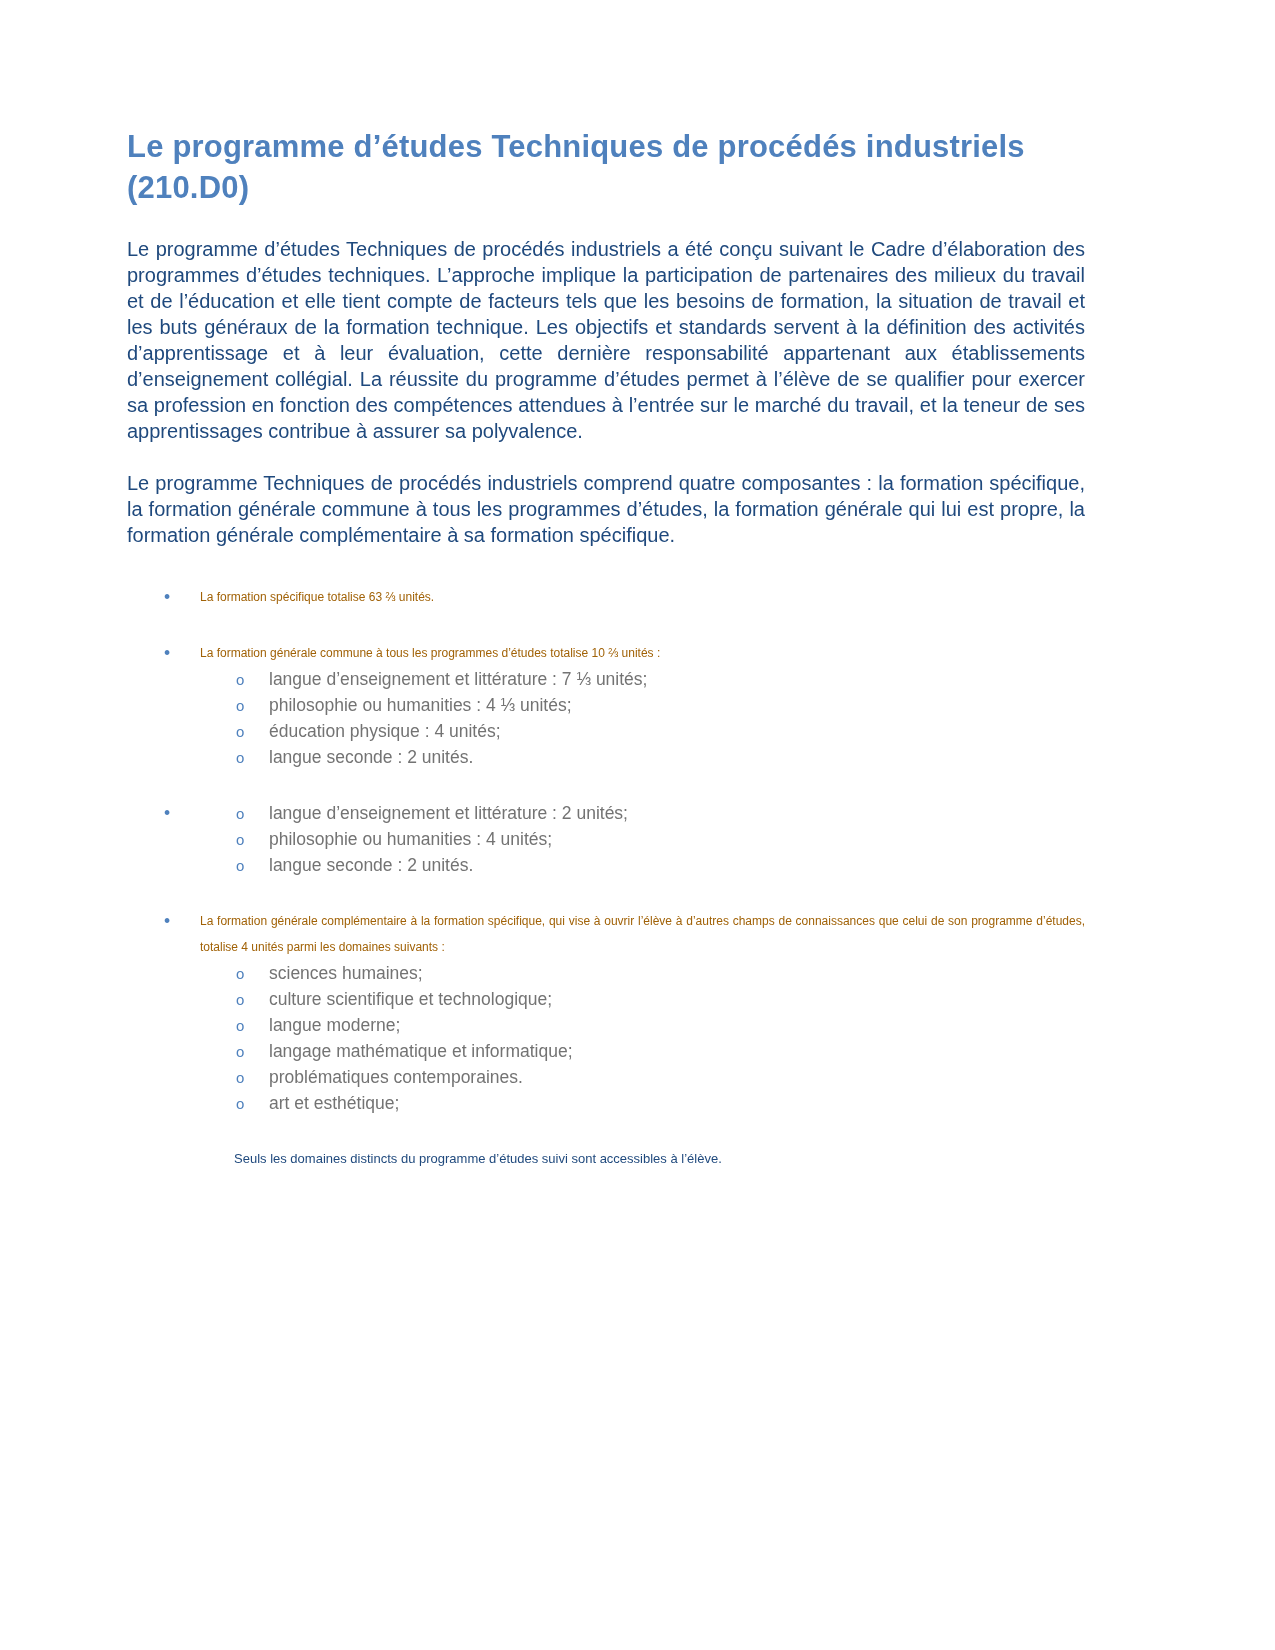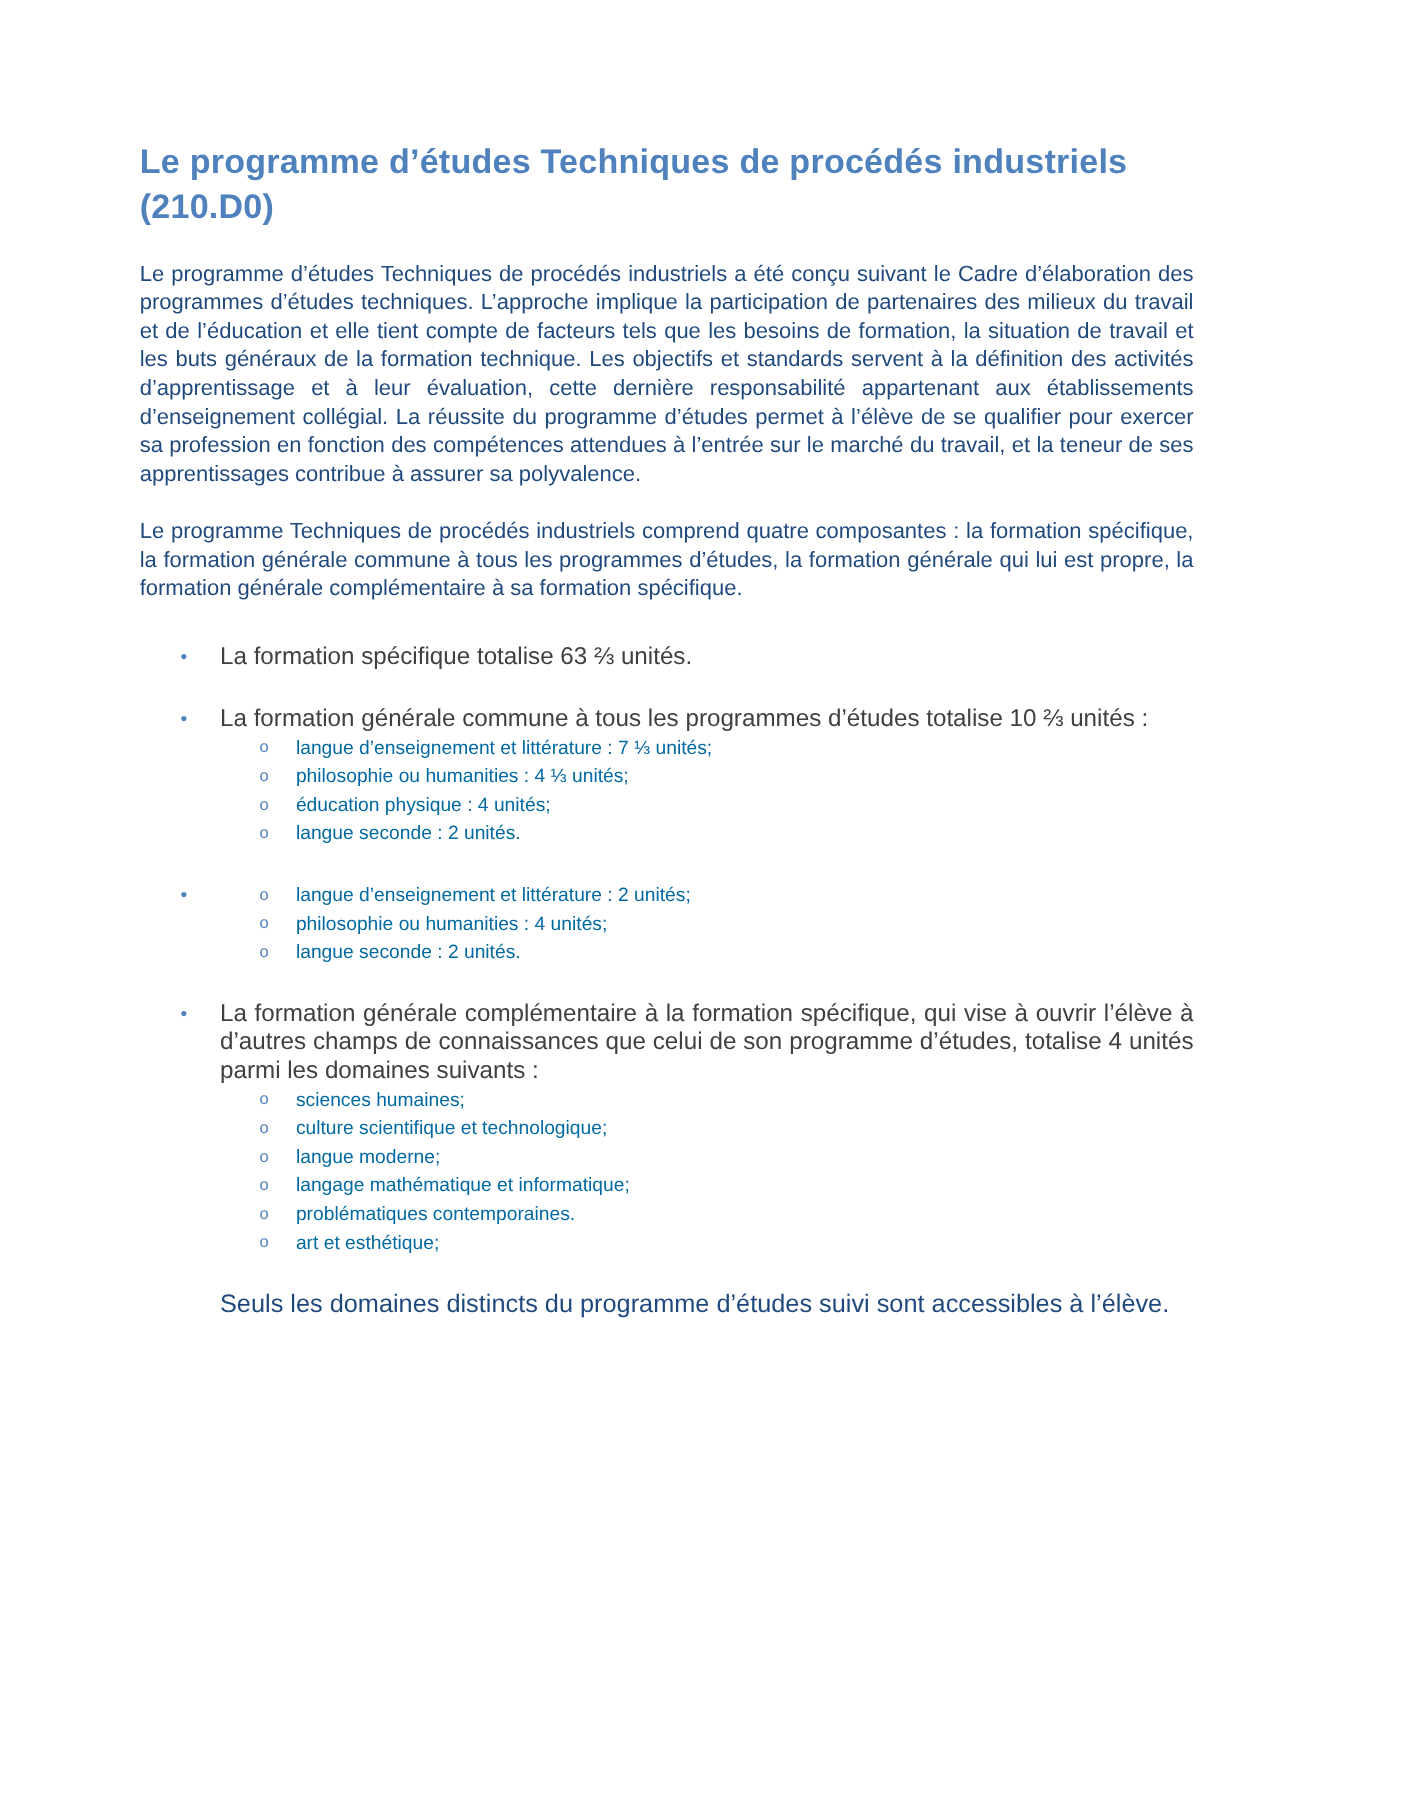--- a/index.html
+++ b/index.html
@@ -35,57 +35,57 @@
     margin-bottom: 26px;
   }
 
   .bullet-list { width: 958px; margin-top: 36px; }
 
   .bullet-group { margin-bottom: 30px; }
 
   .bullet-item {
     position: relative;
     padding-left: 73px;
-    color: #404040;
-    font-size: 22px;
+    color: #a16207;
+    font-size: 12px;
     line-height: 26px;
     text-align: justify;
   }
 
   .marker-dot {
     position: absolute;
     left: 37px;
     top: 0;
     color: #4F81BD;
     font-size: 17.5px;
   }
   .marker-dot::before { content: "\2022"; }
 
   .sub-item {
     position: relative;
     padding-left: 142px;
-    color: #0369a1;
+    color: #737373;
     font-size: 17.5px;
     line-height: 26px;
   }
 
   .marker-circle {
     position: absolute;
     left: 109px;
     top: 1px;
     color: #4F81BD;
     font-size: 15px;
   }
   .marker-circle::before { content: "o"; }
 
   .closing {
     margin-top: 30px;
-    margin-left: 73px;
-    color: #1F497D;
-    font-size: 23px;
+    margin-left: 107px;
+    color: #1F497D;
+    font-size: 13px;
     line-height: 26px;
     width: 885px;
   }
 
   .footer-left {
     position: absolute;
     left: 127px;
     top: 1480px;
     color: #1F497D;
     font-size: 15px;

